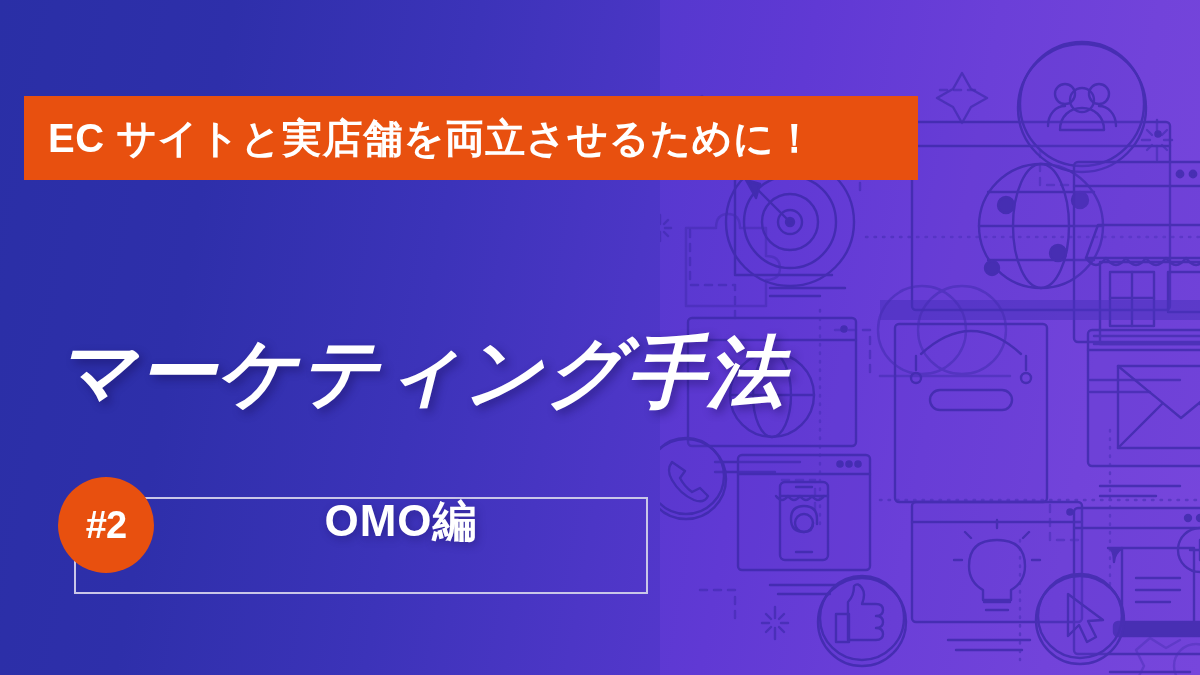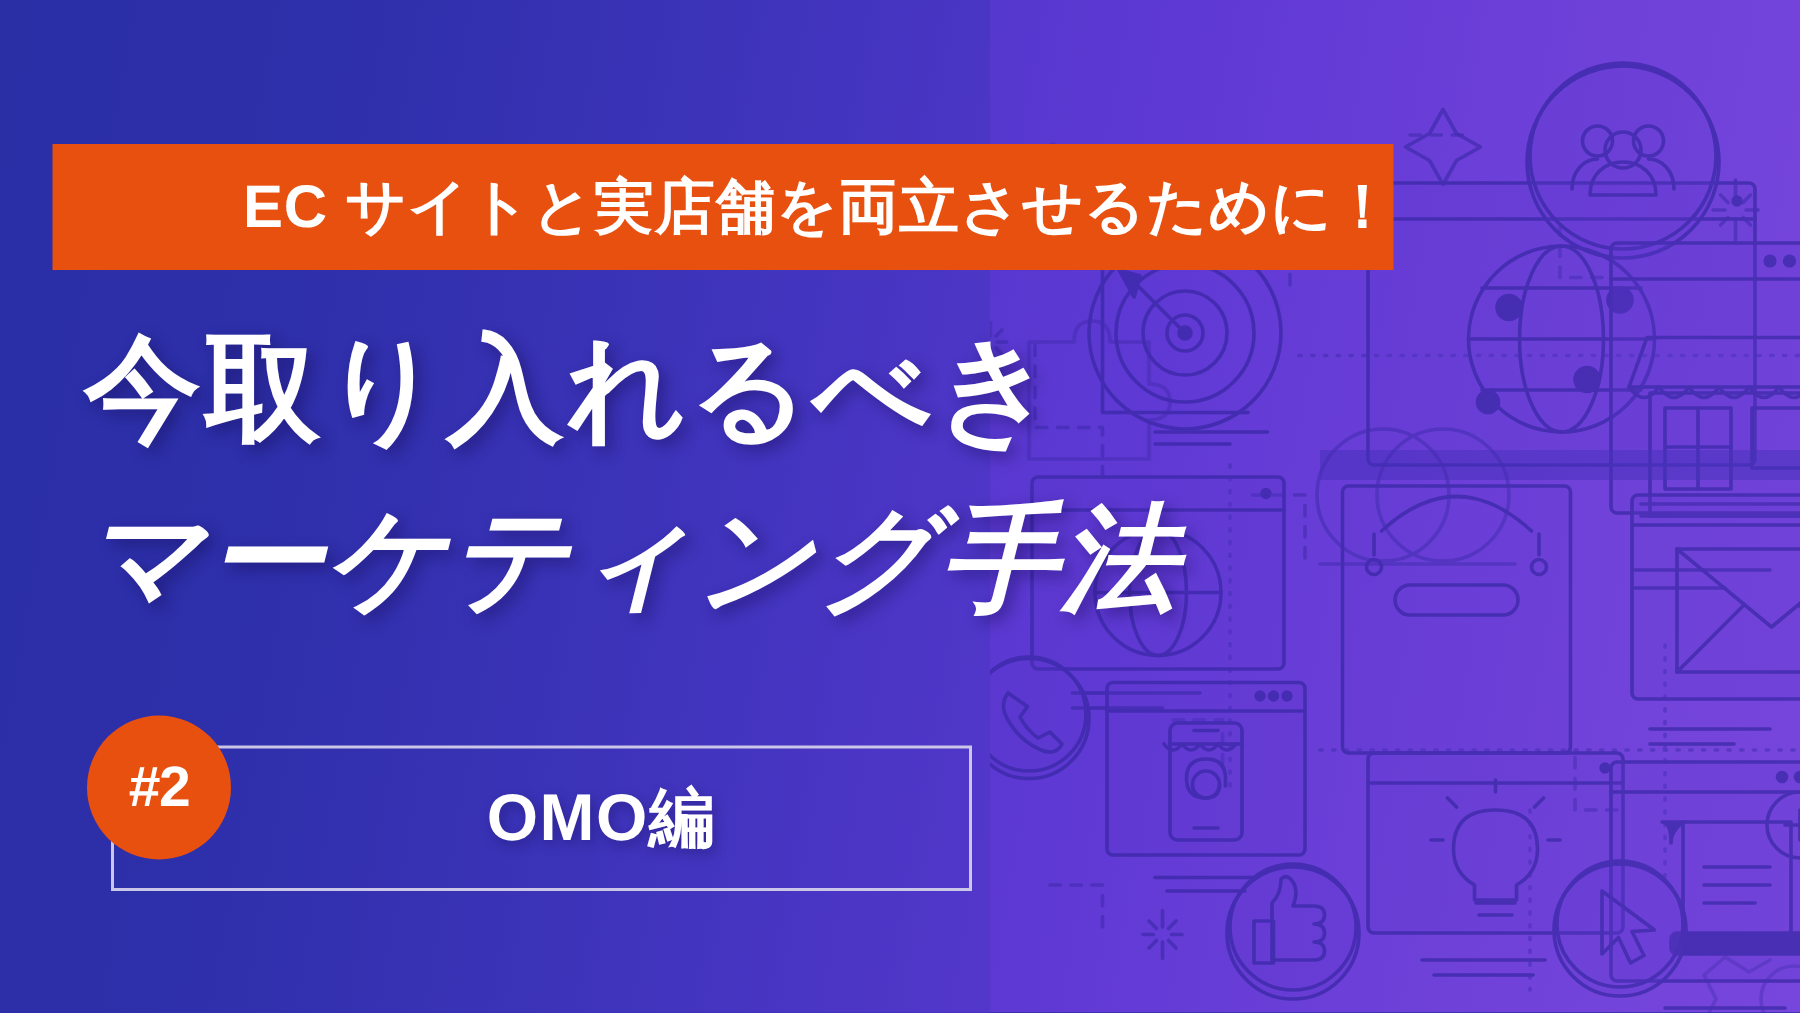--- a/index.html
+++ b/index.html
@@ -37,24 +37,24 @@
     position:absolute; left:0; top:0; width:660px; height:675px;
     background: linear-gradient(100deg,
         #2A2FA6 0%, #2E2FAA 30%, #3C33B9 62%, #4C36C6 88%, #5337CB 100%);
   }
 
   
   #content { position:absolute; inset:0; }
 
   #kicker-banner {
     position:absolute;
-    left:35px; top:96px;
+    left:24px; top:96px;
     width:894px; height:84px;
     background:#E8500F;
-    display:flex; align-items:center;justify-content:flex-end;
+    display:flex; align-items:center;
   }
   #kicker-text {
     color:#ffffff;
     font-size:40px;
     font-weight:bold;
     letter-spacing:0.5px;
     padding-left:24px;
     white-space:nowrap;
     line-height:1;
   }
@@ -71,21 +71,21 @@
     text-shadow: 4px 4px 10px rgba(20,12,80,0.45);
   }
   #title-line-1 { top:220px; }
   #title-line-2 { top:333px;font-style:italic; }
 
   #subtitle-box {
     position:absolute;
     left:74px; top:497px;
     width:574px; height:97px;
     border:2px solid #C9C6E8;
-    display:flex; align-items:center; justify-content:center;
+    display:flex; align-items:flex-start; justify-content:center;
   }
   #subtitle-text {
     color:#ffffff;
     font-size:44px;
     font-weight:bold;
     letter-spacing:1px;
     line-height:1;
     padding-left:80px;
     white-space:nowrap;
     text-shadow: 2px 3px 8px rgba(20,12,80,0.35);
@@ -327,21 +327,20 @@
   </div>
 
   <div id="left-wash"></div>
 
   <div id="content">
 
     <div id="kicker-banner">
       <span id="kicker-text">EC サイトと実店舗を両立させるために！</span>
     </div>
 
-    <div id="title-line-1" class="title-line">今取り入れるべき</div>
 
     <div id="title-line-2" class="title-line">マーケティング手法</div>
 
     <div id="subtitle-box">
       <span id="subtitle-text">OMO編</span>
     </div>
 
     <div id="issue-badge">
       <span id="issue-badge-text">#2</span>
     </div>

